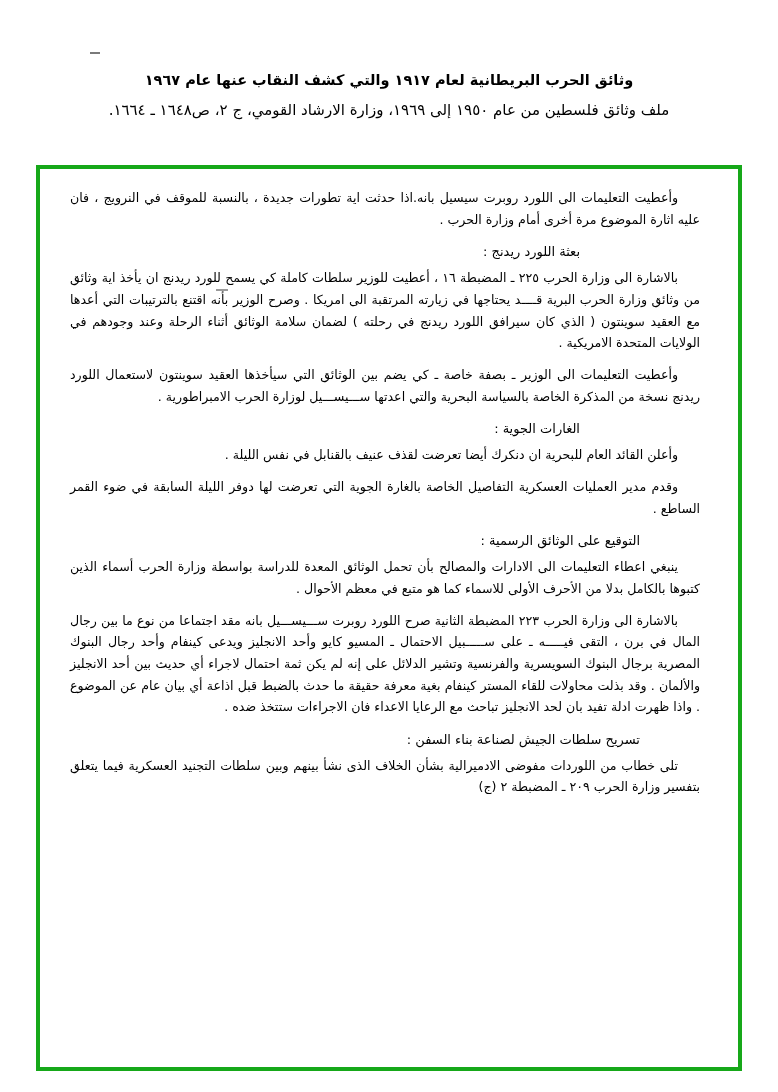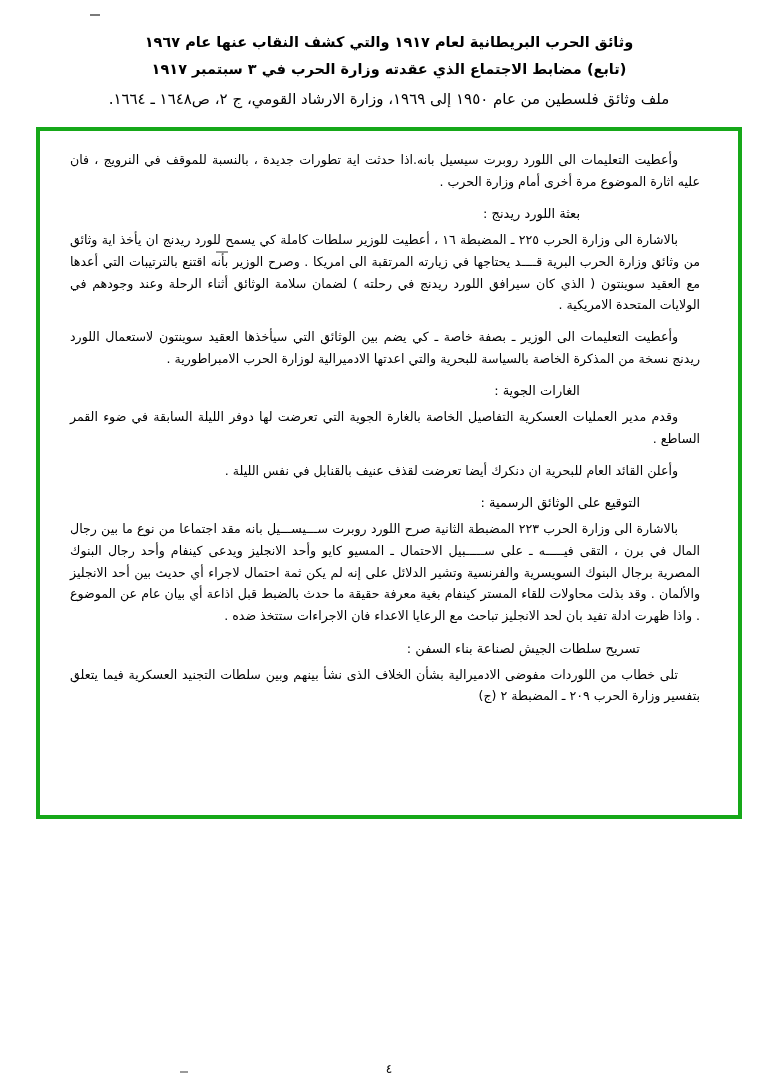--- a/index.html
+++ b/index.html
@@ -25,38 +25,39 @@
     position: absolute;
     top: 14px;
     left: 90px;
     width: 10px;
     height: 2px;
     background: #7a7a7a;
   }
   .header {
     padding-top: 32px;
     text-align: center;
+    margin-top: 38px;
   }
   .header .h-line {
     font-family: "DejaVu Sans", sans-serif;
     font-weight: bold;
     color: #000;
     direction: rtl;
     line-height: 1.5;
   }
   .header .h1 { font-size: 14.5px; letter-spacing: 0px; }
   .header .h2 { font-size: 14.5px; margin-top: 5px; }
   .header .h3 { font-size: 15px; margin-top: 7px; font-weight: normal; }
 
   .frame {
     position: absolute;
     top: 127px;
     left: 36px;
     width: 706px;
-    height: 692px;
+    height: 906px;
     border: 4px solid #16a819;
     box-sizing: border-box;
     background: #ffffff;
   }
   .frame-inner {
     padding: 18px 38px 10px 30px;
     direction: rtl;
     text-align: justify;
   }
   p.para {
@@ -94,41 +95,41 @@
 </style>
 </head>
 <body>
 
 <div class="page">
 
   <div class="top-tick"></div>
 
   <div class="header">
     <div class="h-line h1">وثائق الحرب البريطانية لعام ١٩١٧ والتي كشف النقاب عنها عام ١٩٦٧</div>
-    <div class="h-line h2">(تابع) مضابط الاجتماع الذي عقدته وزارة الحرب في ٣ سبتمبر ١٩١٧</div>
     <div class="h-line h3">ملف وثائق فلسطين من عام ١٩٥٠ إلى ١٩٦٩، وزارة الارشاد القومي، ج ٢، ص١٦٤٨ ـ ١٦٦٤.</div>
   </div>
 
   <div class="frame">
     <div class="edge-mark em1"></div>
     <div class="edge-mark em2"></div>
 
     <div class="frame-inner">
 
       <p class="para indent">وأعطيت التعليمات الى اللورد روبرت سيسيل بانه.اذا حدثت اية تطورات جديدة ، بالنسبة للموقف في النرويج ، فان عليه اثارة الموضوع مرة أخرى أمام وزارة الحرب .</p>
 
       <h3 class="sub">بعثة اللورد ريدنج :</h3>
       <p class="para indent">بالاشارة الى وزارة الحرب ٢٢٥ ـ المضبطة ١٦ ، أعطيت للوزير سلطات كاملة كي يسمح للورد ريدنج ان يأخذ اية وثائق من وثائق وزارة الحرب البرية قــــد يحتاجها في زيارته المرتقبة الى امريكا . وصرح الوزير بأنه اقتنع بالترتيبات التي أعدها مع العقيد سوينتون ( الذي كان سيرافق اللورد ريدنج في رحلته ) لضمان سلامة الوثائق أثناء الرحلة وعند وجودهم في الولايات المتحدة الامريكية .</p>
-      <p class="para indent">وأعطيت التعليمات الى الوزير ـ بصفة خاصة ـ كي يضم بين الوثائق التي سيأخذها العقيد سوينتون لاستعمال اللورد ريدنج نسخة من المذكرة الخاصة بالسياسة للبحرية والتي اعدتها الادميرالية لوزارة الحرب الامبراطورية .</p>
+      <p class="para indent">وأعطيت التعليمات الى الوزير ـ بصفة خاصة ـ كي يضم بين الوثائق التي سيأخذها العقيد سوينتون لاستعمال اللورد ريدنج نسخة من المذكرة الخاصة بالسياسة البحرية والتي اعدتها ســـيســـيل لوزارة الحرب الامبراطورية .</p>
 
       <h3 class="sub">الغارات الجوية :</h3>
+      <p class="para indent">وأعلن القائد العام للبحرية ان دنكرك أيضا تعرضت لقذف عنيف بالقنابل في نفس الليلة .</p>
       <p class="para indent">وقدم مدير العمليات العسكرية التفاصيل الخاصة بالغارة الجوية التي تعرضت لها دوفر الليلة السابقة في ضوء القمر الساطع .</p>
-      <p class="para indent">وأعلن القائد العام للبحرية ان دنكرك أيضا تعرضت لقذف عنيف بالقنابل في نفس الليلة .</p>
 
       <h3 class="sub wide">التوقيع على الوثائق الرسمية :</h3>
+      <p class="para indent">ينبغي اعطاء التعليمات الى الادارات والمصالح بأن تحمل الوثائق المعدة للدراسة بواسطة وزارة الحرب أسماء الذين كتبوها بالكامل بدلا من الأحرف الأولى للاسماء كما هو متبع في معظم الأحوال .</p>
 
       <p class="para indent">بالاشارة الى وزارة الحرب ٢٢٣ المضبطة الثانية صرح اللورد روبرت ســـيســـيل بانه مقد اجتماعا من نوع ما بين رجال المال في برن ، التقى فيـــــه ـ على ســـــبيل الاحتمال ـ المسيو كايو وأحد الانجليز ويدعى كينفام وأحد رجال البنوك المصرية برجال البنوك السويسرية والفرنسية وتشير الدلائل على إنه لم يكن ثمة احتمال لاجراء أي حديث بين أحد الانجليز والألمان . وقد بذلت محاولات للقاء المستر كينفام بغية معرفة حقيقة ما حدث بالضبط قبل اذاعة أي بيان عام عن الموضوع . واذا ظهرت ادلة تفيد بان لحد الانجليز تباحث مع الرعايا الاعداء فان الاجراءات ستتخذ ضده .</p>
 
       <h3 class="sub wide">تسريح سلطات الجيش لصناعة بناء السفن :</h3>
       <p class="para indent">تلى خطاب من اللوردات مفوضى الادميرالية بشأن الخلاف الذى نشأ بينهم وبين سلطات التجنيد العسكرية فيما يتعلق بتفسير وزارة الحرب ٢٠٩ ـ المضبطة ٢ (ج)</p>
 
     </div>
   </div>
 
   <div class="folio">٤</div>

